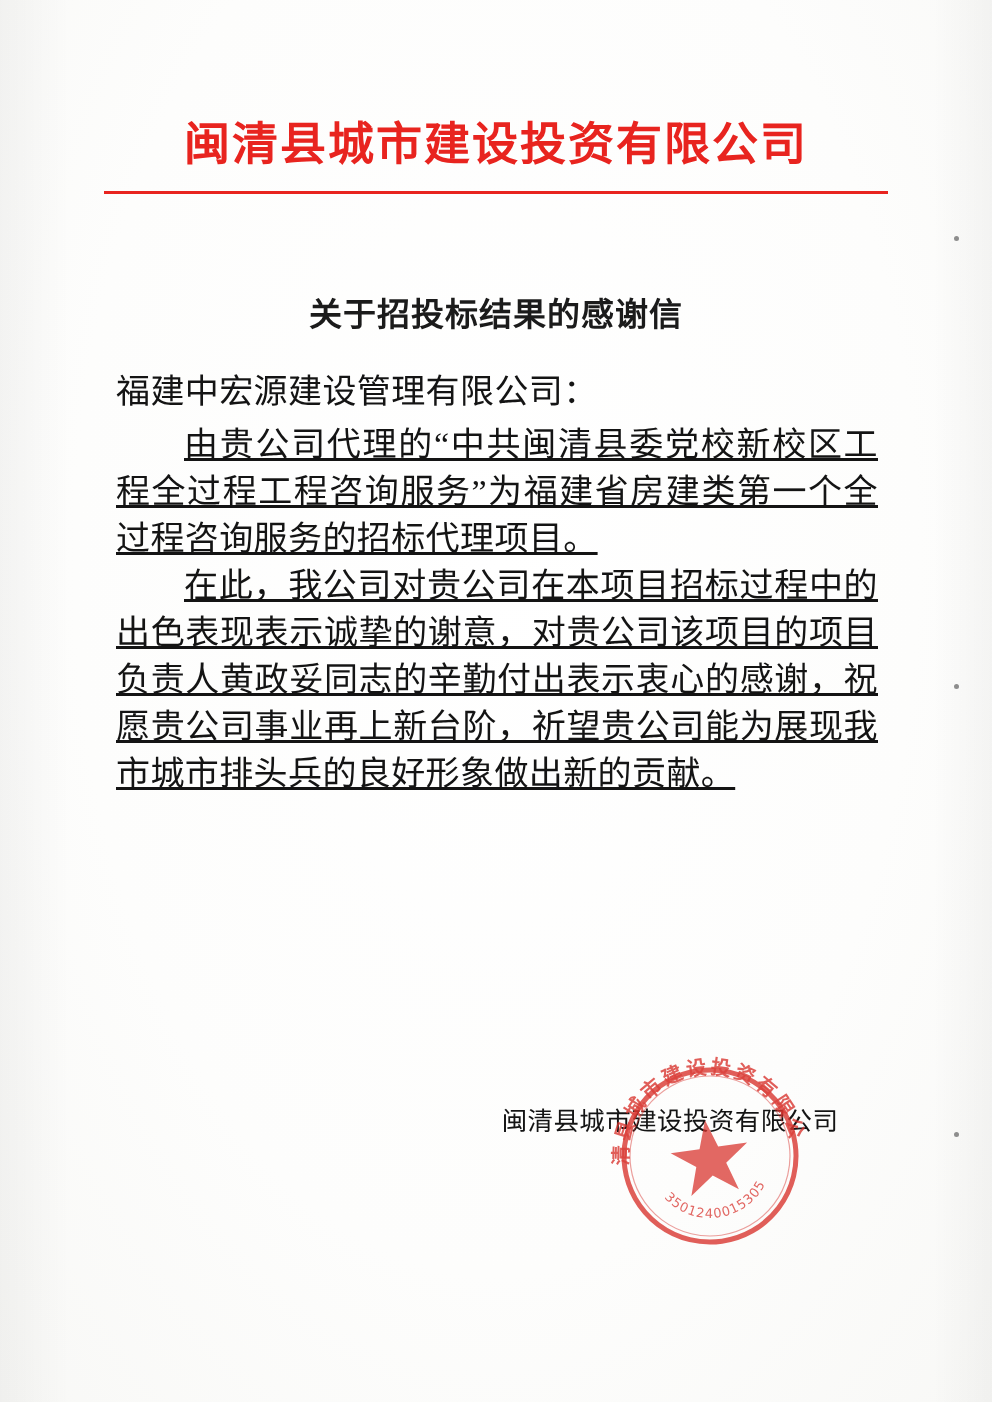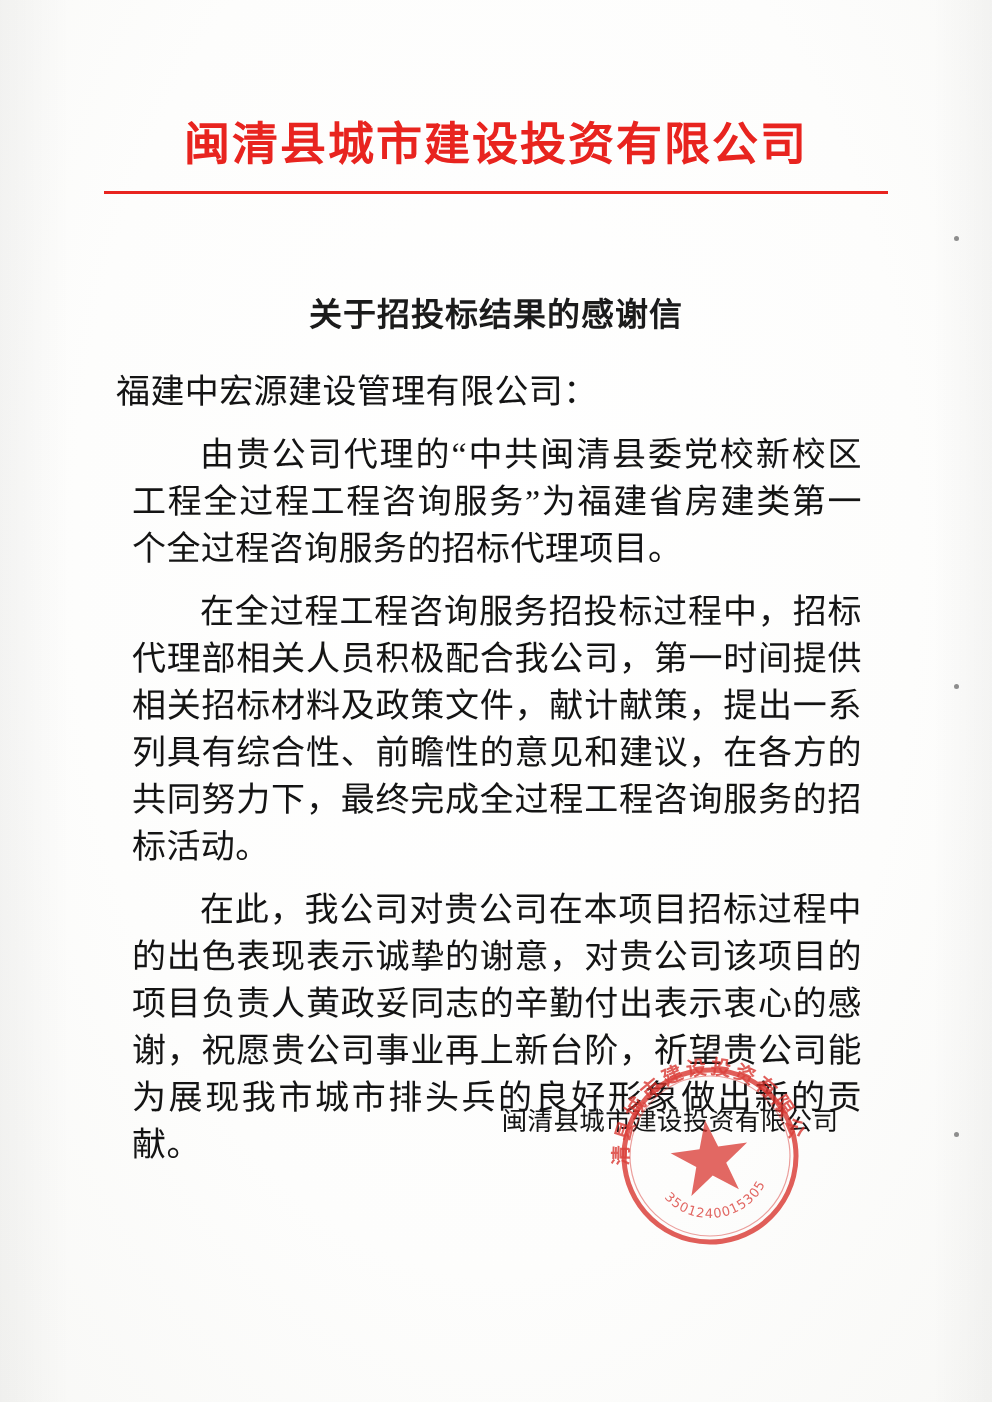--- a/index.html
+++ b/index.html
@@ -87,24 +87,25 @@
     width: 762px;
     color: #141414;
     font-size: 34px;
     line-height: 47px;
     letter-spacing: 0.4px;
   }
   .salutation {
     margin: 0 0 6px 0;
   }
   .para {
-    margin: 16px;
+    margin: 0;
     text-indent: 2em;
     text-align: justify;
     text-justify: inter-ideograph;
+    text-decoration: underline;
   }
 
   
   .signature {
     position: absolute;
     right: 112px;
     top: 1096px;
     width: 420px;
     text-align: center;
     color: #141414;
@@ -149,21 +150,20 @@
   <div class="letterhead">
     <div class="letterhead-title">闽清县城市建设投资有限公司</div>
     <div class="letterhead-rule"></div>
   </div>
 
   <div class="doc-title">关于招投标结果的感谢信</div>
 
   <div class="body-block">
     <p class="salutation">福建中宏源建设管理有限公司：</p>
     <p class="para">由贵公司代理的“中共闽清县委党校新校区工程全过程工程咨询服务”为福建省房建类第一个全过程咨询服务的招标代理项目。</p>
-    <p class="para">在全过程工程咨询服务招投标过程中，招标代理部相关人员积极配合我公司，第一时间提供相关招标材料及政策文件，献计献策，提出一系列具有综合性、前瞻性的意见和建议，在各方的共同努力下，最终完成全过程工程咨询服务的招标活动。</p>
     <p class="para">在此，我公司对贵公司在本项目招标过程中的出色表现表示诚挚的谢意，对贵公司该项目的项目负责人黄政妥同志的辛勤付出表示衷心的感谢，祝愿贵公司事业再上新台阶，祈望贵公司能为展现我市城市排头兵的良好形象做出新的贡献。</p>
   </div>
 
   <div class="signature">
     <div>闽清县城市建设投资有限公司</div>
   </div>
 
   <div class="stamp">
     <svg viewBox="0 0 220 220" width="220" height="220" aria-hidden="true">
       <defs>

